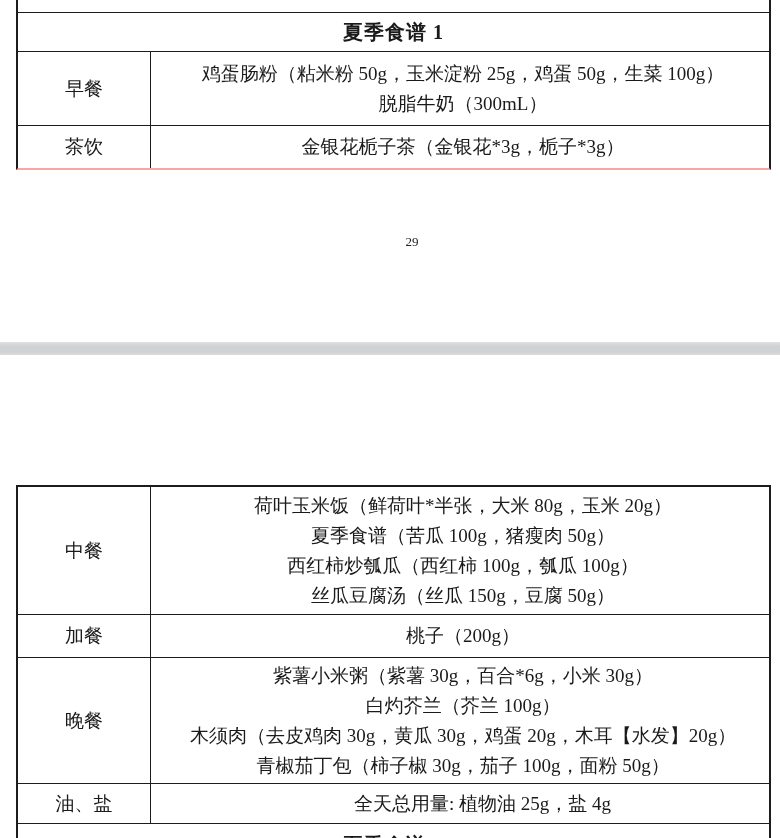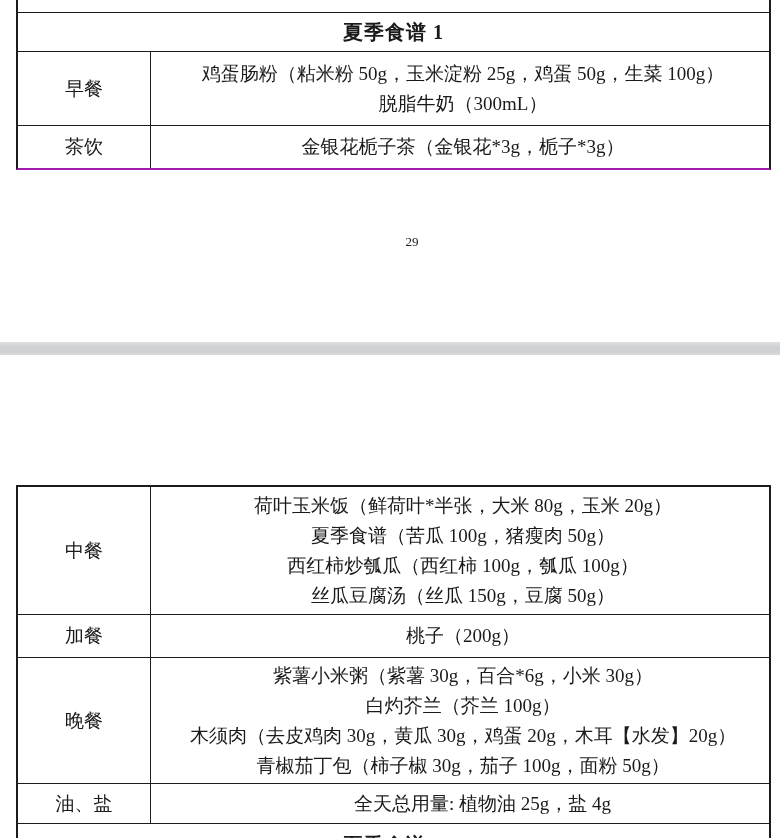--- a/index.html
+++ b/index.html
@@ -36,21 +36,21 @@
     position: absolute;
     left: 16px;
     width: 755px;
     box-sizing: border-box;
     border-left: 2px solid #1c1c1c;
     border-right: 2px solid #1c1c1c;
     background: #ffffff;
   }
   .table-1 {
     top: 0;
-    border-bottom: 2px solid #a21caf;
+    border-bottom: 2px solid #fca5a5;
   }
   .table-2 {
     top: 130px;
     border-top: 2px solid #1c1c1c;
   }
   .t-row {
     box-sizing: border-box;
     display: flex;
     border-bottom: 1px solid #1c1c1c;
   }

